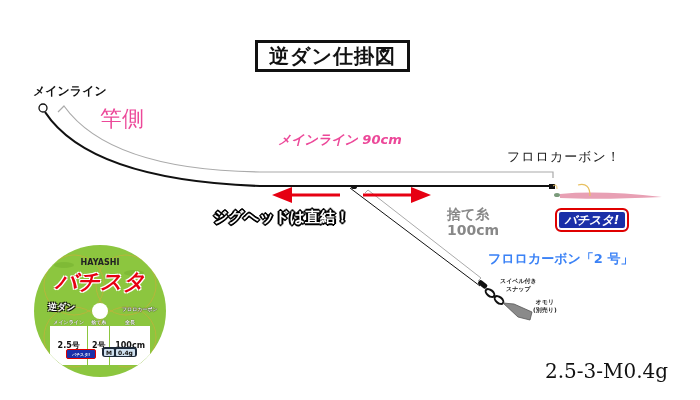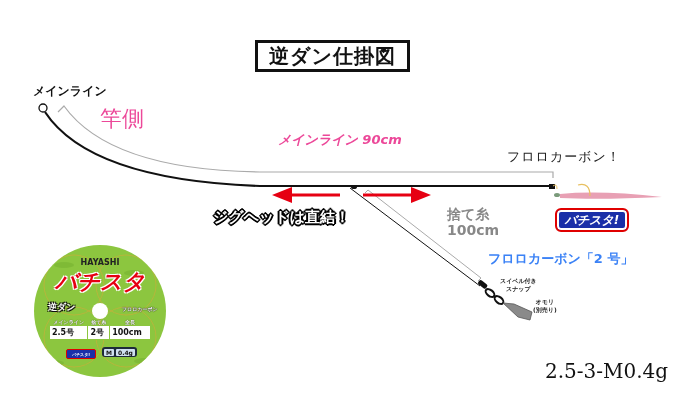--- a/index.html
+++ b/index.html
@@ -30,21 +30,21 @@
   .spool .hub { position: absolute; left: 58px; top: 58px; width: 16px; height: 16px; border-radius: 50%; background: #fff; }
   .spool .maker { position: absolute; left: 0; width: 132px; top: 13px; text-align: center; font-size: 8px; font-weight: bold; color: #222; }
   .spool .product { position: absolute; left: 0; width: 132px; top: 22px; text-align: center; font-size: 22px; font-weight: bold; font-style: italic;
     color: #e60012; text-shadow: -1px -1px 0 #fff, 1px -1px 0 #fff, -1px 1px 0 #fff, 1px 1px 0 #fff; }
   .spool .subtitle { position: absolute; left: 14px; top: 56px; font-size: 9px; font-weight: bold; color: #fff;
     text-shadow: -1px -1px 0 #111, 1px -1px 0 #111, -1px 1px 0 #111, 1px 1px 0 #111; text-align: right; }
   .spool .material { position: absolute; left: 88px; top: 61px; font-size: 5px; font-weight: bold; color: #fff;
     text-shadow: 0 0 1px #111, 0 0 1px #111; }
   .spool table { position: absolute; left: 15px; top: 74px; border-collapse: collapse; width: 102px; }
   .spool th { font-size: 5px; color: #fff; font-weight: bold; background: transparent; padding: 0 1px; text-shadow: 0 0 1px #111; }
-  .spool td { font-size: 8px; font-weight: bold; color: #111; background: #fff; padding: 1px 2px; text-align: left; border: 1px solid #8cc63f; }
+  .spool td { font-size: 8px; font-weight: bold; color: #111; background: #fff; padding: 14px 2px; text-align: center; border: 1px solid #8cc63f; }
   .spool .mini-logo { position: absolute; left: 32px; top: 104px; width: 28px; height: 8px; background: #1a2fa8; border: 1px solid #e00000; border-radius: 2px;
     color: #fff; font-size: 4px; font-weight: bold; display: flex; align-items: center; justify-content: center; }
   .spool .size-badge { position: absolute; left: 68px; top: 102px; height: 10px; padding: 0 2px; background: #1d2a3a; border-radius: 3px;
     display: flex; align-items: center; gap: 2px; }
   .spool .size-badge span { background: #cfe0ef; color: #111; font-size: 6px; font-weight: bold; padding: 0 2px; border-radius: 1px; }
 </style>
 </head>
 <body>
 
 <svg class="abs" style="left:0;top:0" width="700" height="400" viewBox="0 0 700 400">

